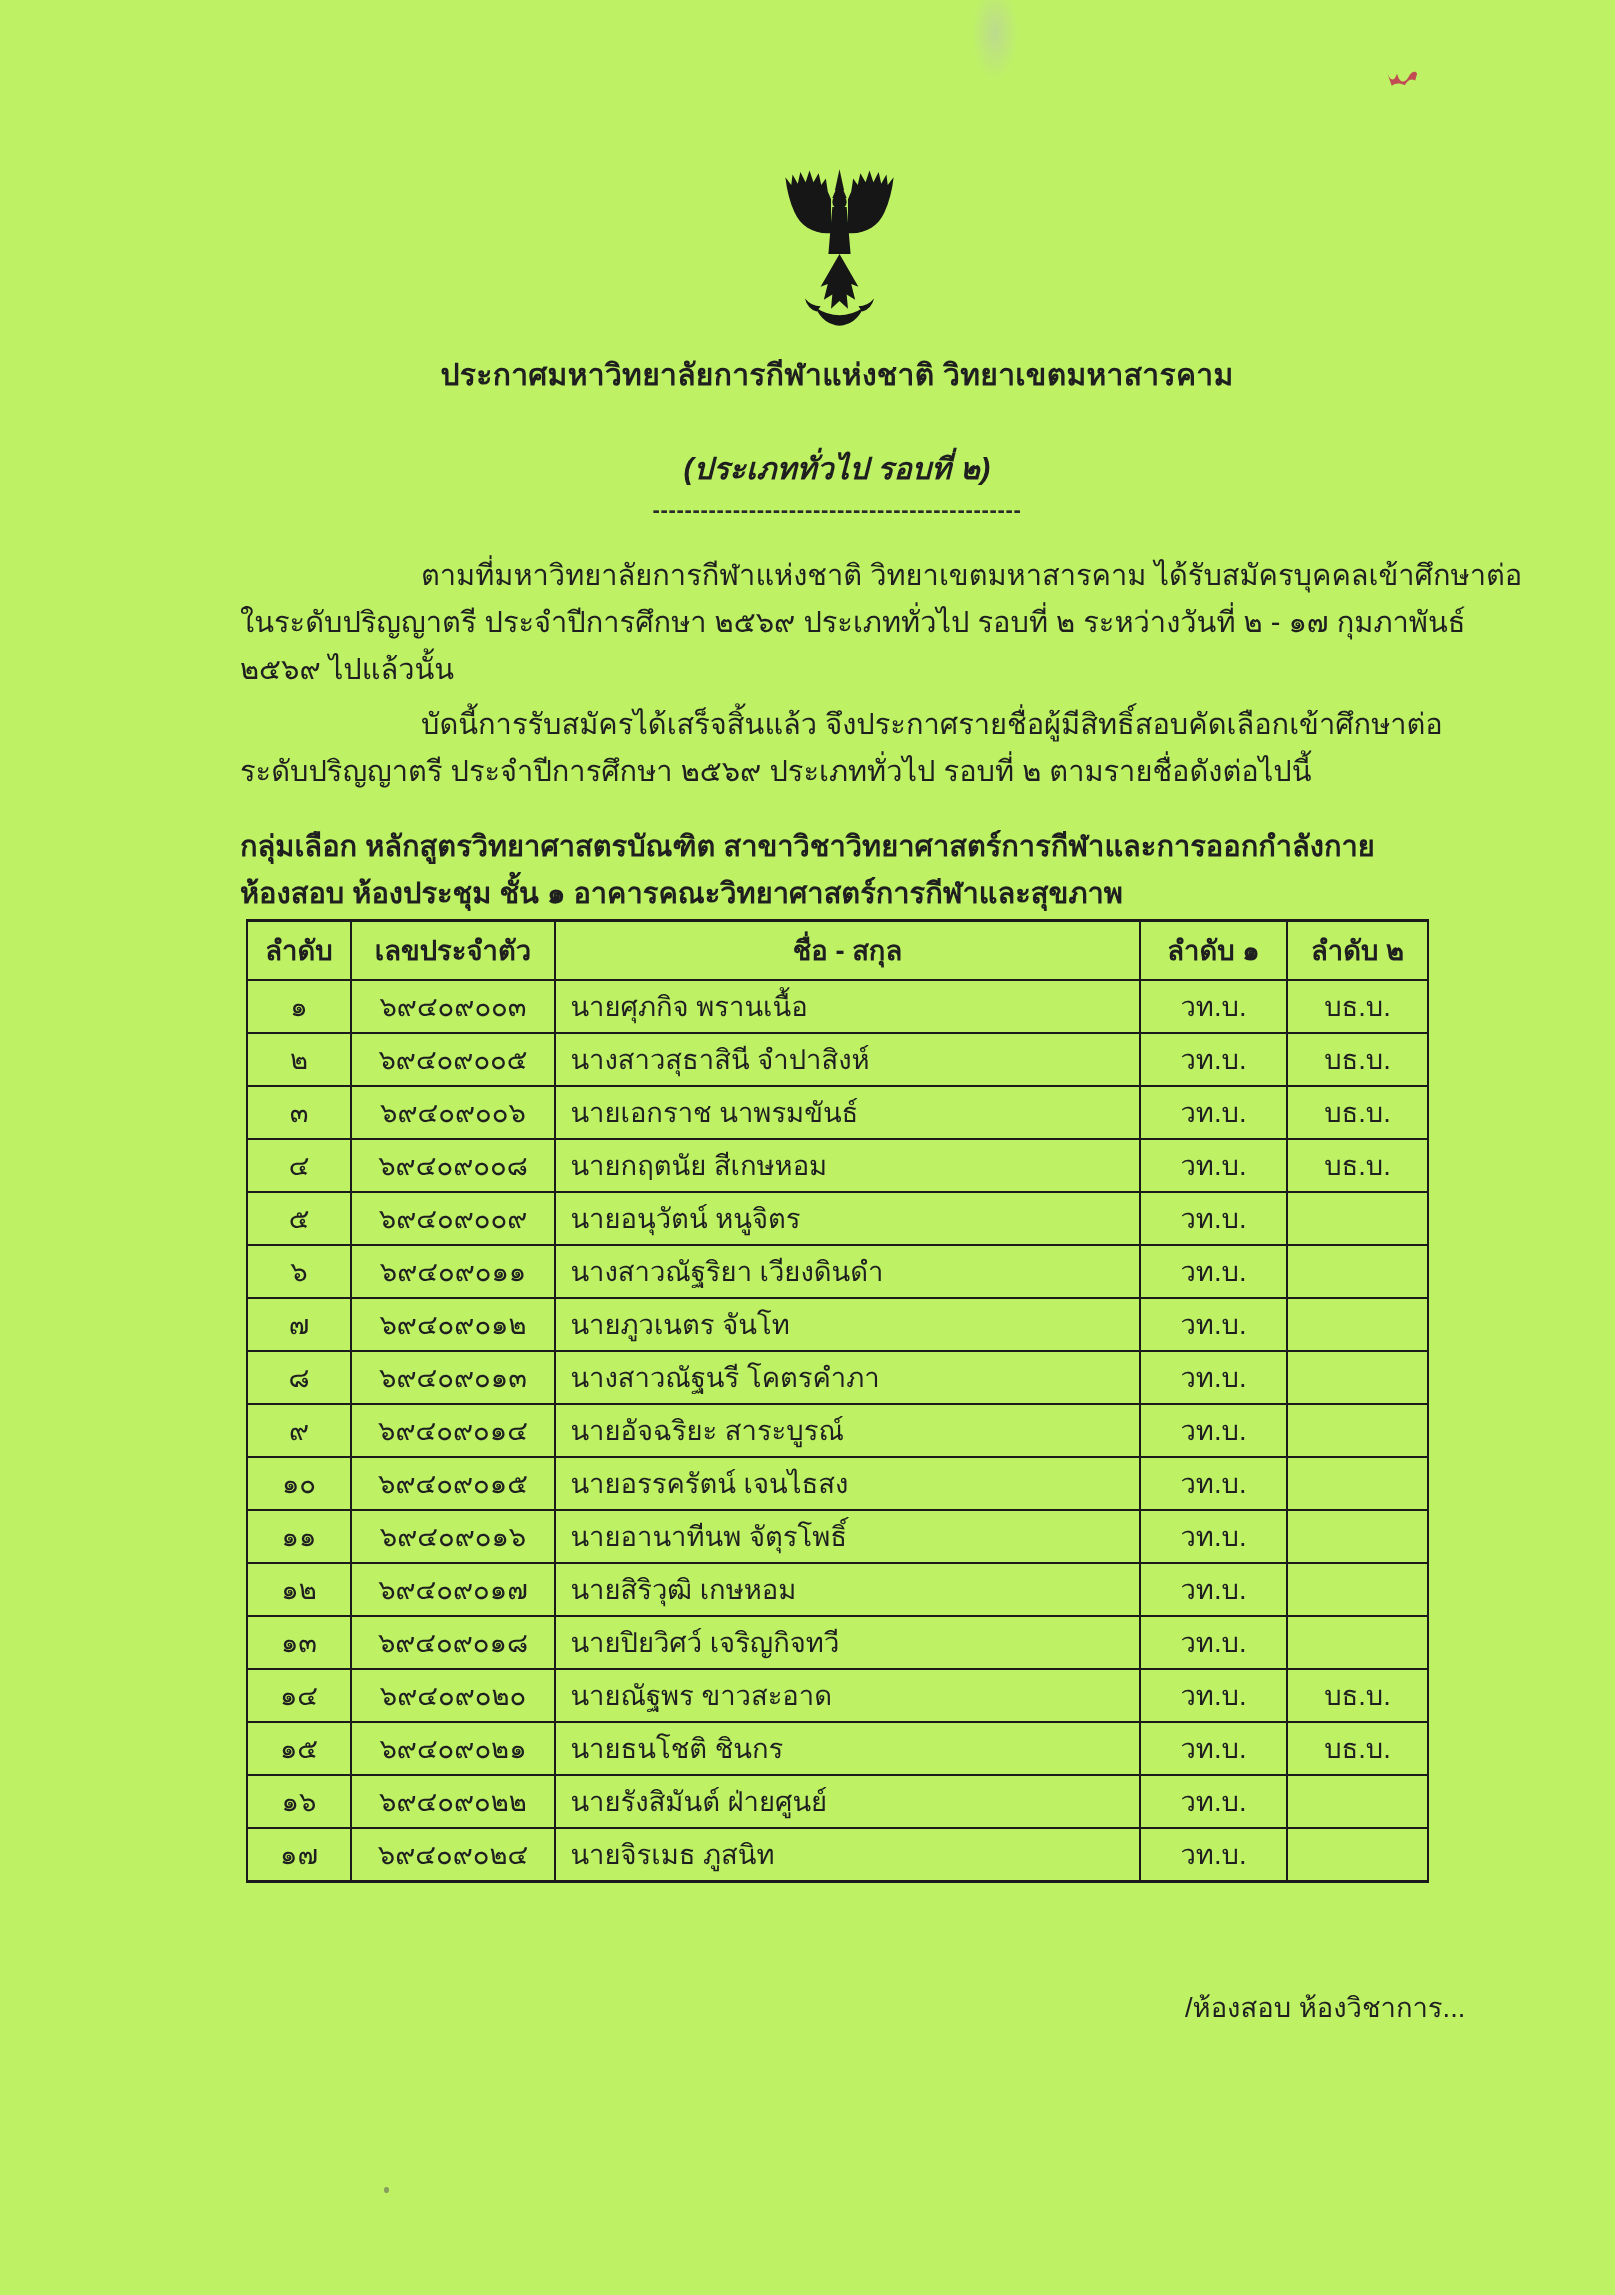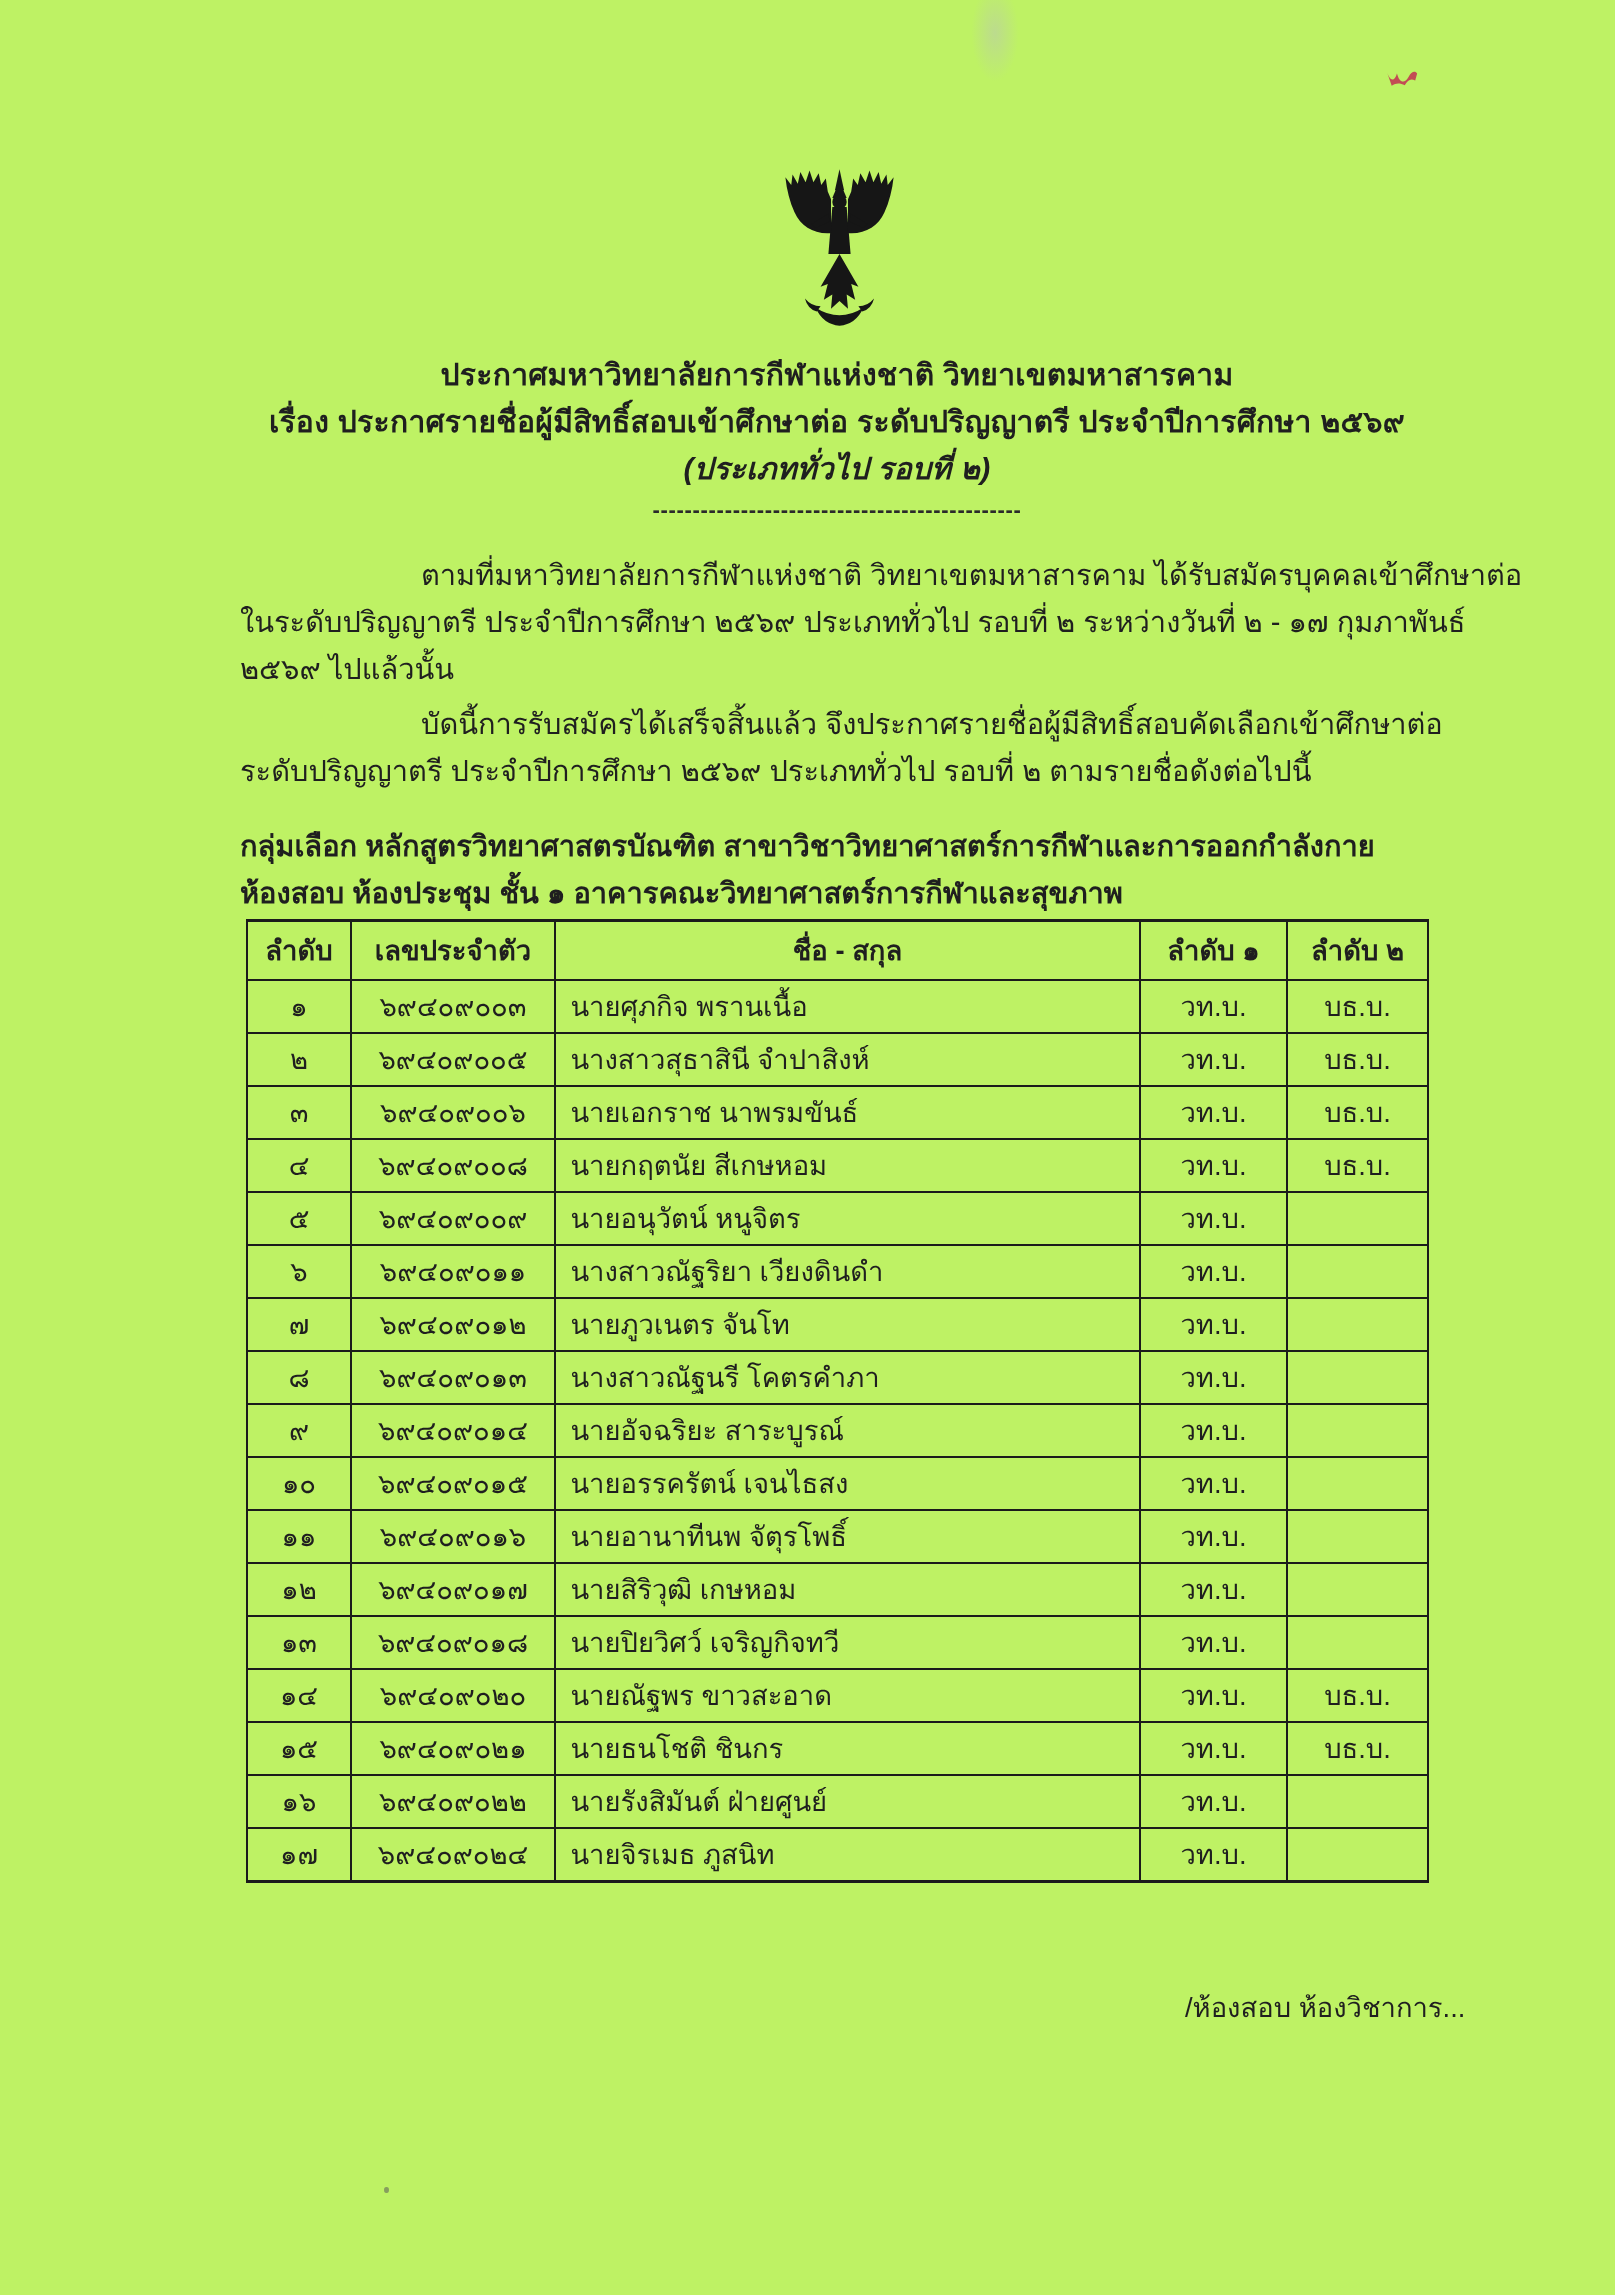--- a/index.html
+++ b/index.html
@@ -73,21 +73,20 @@
         <path d="M117 132 L88 182 L99 178 L93 202 L106 194 L104 216 L117 204 L130 216 L128 194 L141 202 L135 178 L146 182 Z"></path>
 
         <path d="M80 214 Q117 238 154 214 Q142 240 117 242 Q92 240 80 214 Z"></path>
         <path d="M64 200 Q74 212 88 212 L82 220 Q68 216 64 200 Z"></path>
         <path d="M170 200 Q160 212 146 212 L152 220 Q166 216 170 200 Z"></path>
       </g>
     </svg>
   </div>
 
   <div class="abs centered title" style="top:351px;">ประกาศมหาวิทยาลัยการกีฬาแห่งชาติ วิทยาเขตมหาสารคาม</div>
-  <div class="abs centered title" style="top:398px;">เรื่อง ประกาศรายชื่อผู้มีสิทธิ์สอบเข้าศึกษาต่อ ระดับปริญญาตรี ประจำปีการศึกษา ๒๕๖๙</div>
   <div class="abs centered title" style="top:445px;font-style:italic;">(ประเภททั่วไป รอบที่ ๒)</div>
   <div class="abs centered divider" style="top:497px;">----------------------------------------------</div>
 
   <div class="abs bodytext" style="left:421px; top:552px;">ตามที่มหาวิทยาลัยการกีฬาแห่งชาติ วิทยาเขตมหาสารคาม ได้รับสมัครบุคคลเข้าศึกษาต่อ</div>
   <div class="abs bodytext" style="left:240px; top:599px;">ในระดับปริญญาตรี ประจำปีการศึกษา ๒๕๖๙ ประเภททั่วไป รอบที่ ๒ ระหว่างวันที่ ๒ - ๑๗ กุมภาพันธ์</div>
   <div class="abs bodytext" style="left:240px; top:646px;">๒๕๖๙ ไปแล้วนั้น</div>
   <div class="abs bodytext" style="left:421px; top:701px;">บัดนี้การรับสมัครได้เสร็จสิ้นแล้ว จึงประกาศรายชื่อผู้มีสิทธิ์สอบคัดเลือกเข้าศึกษาต่อ</div>
   <div class="abs bodytext" style="left:240px; top:748px;">ระดับปริญญาตรี ประจำปีการศึกษา ๒๕๖๙ ประเภททั่วไป รอบที่ ๒ ตามรายชื่อดังต่อไปนี้</div>
 
   <div class="abs boldline" style="left:240px; top:823px;">กลุ่มเลือก หลักสูตรวิทยาศาสตรบัณฑิต สาขาวิชาวิทยาศาสตร์การกีฬาและการออกกำลังกาย</div>

